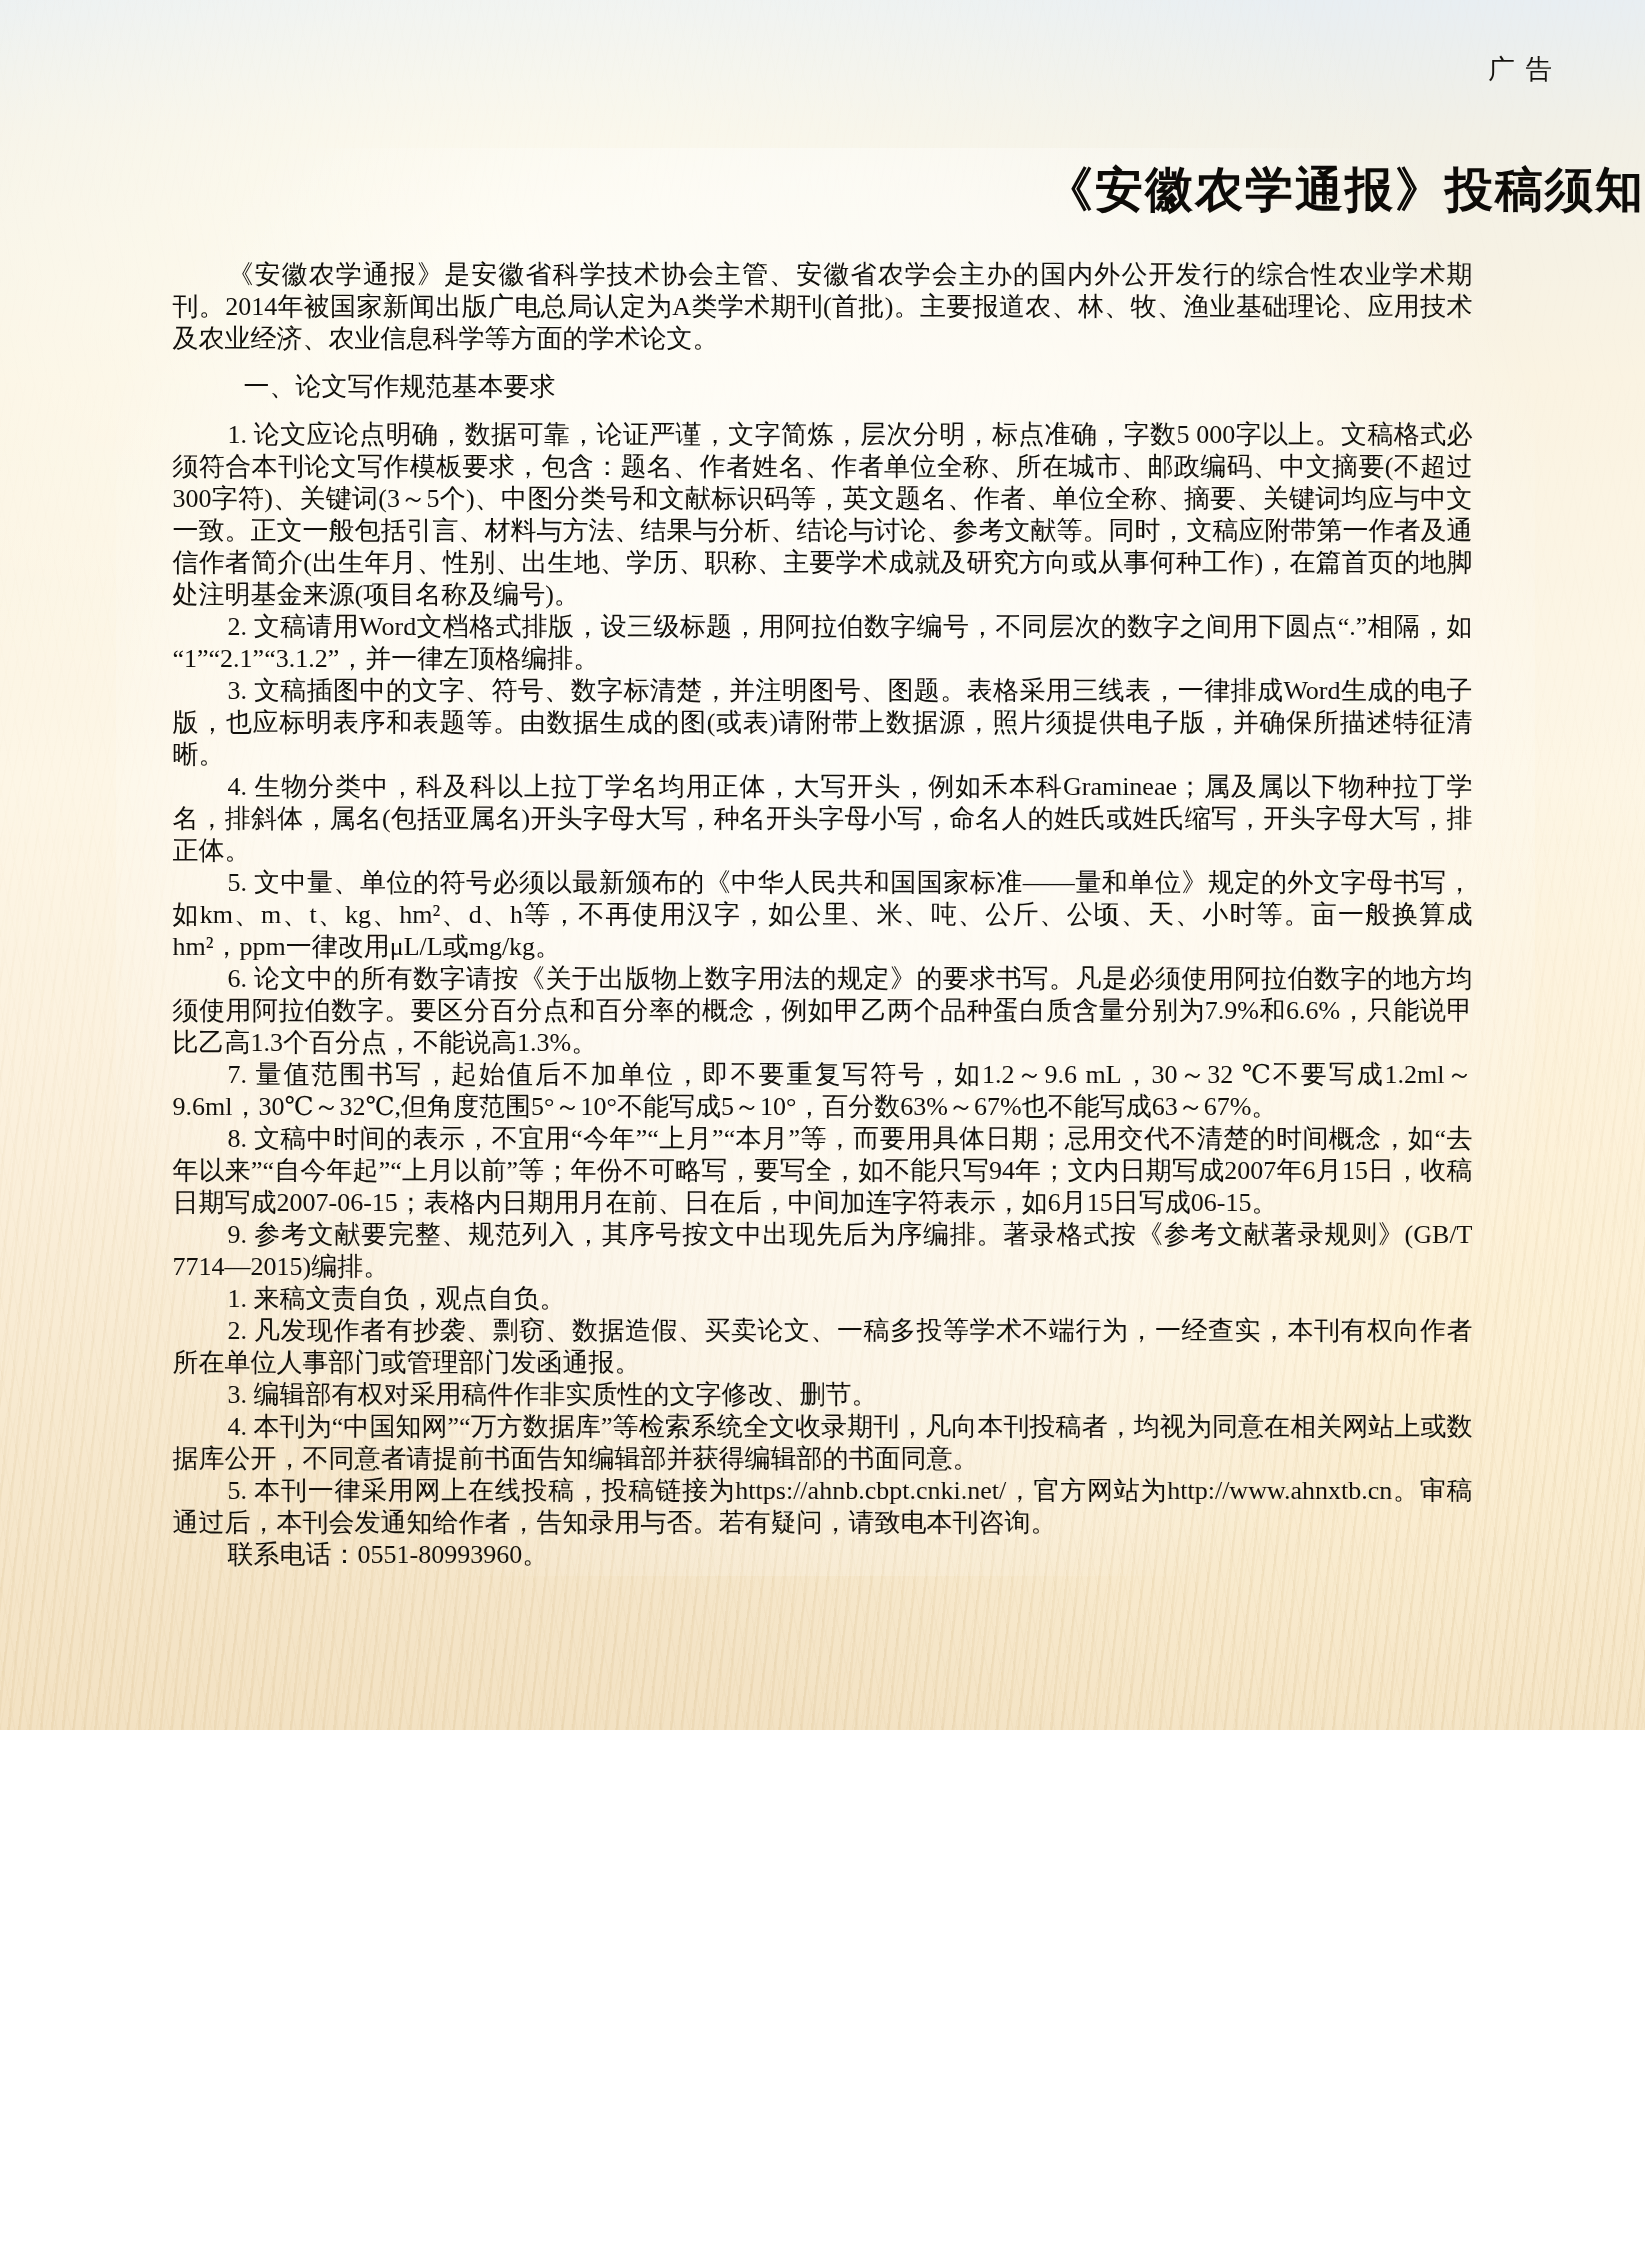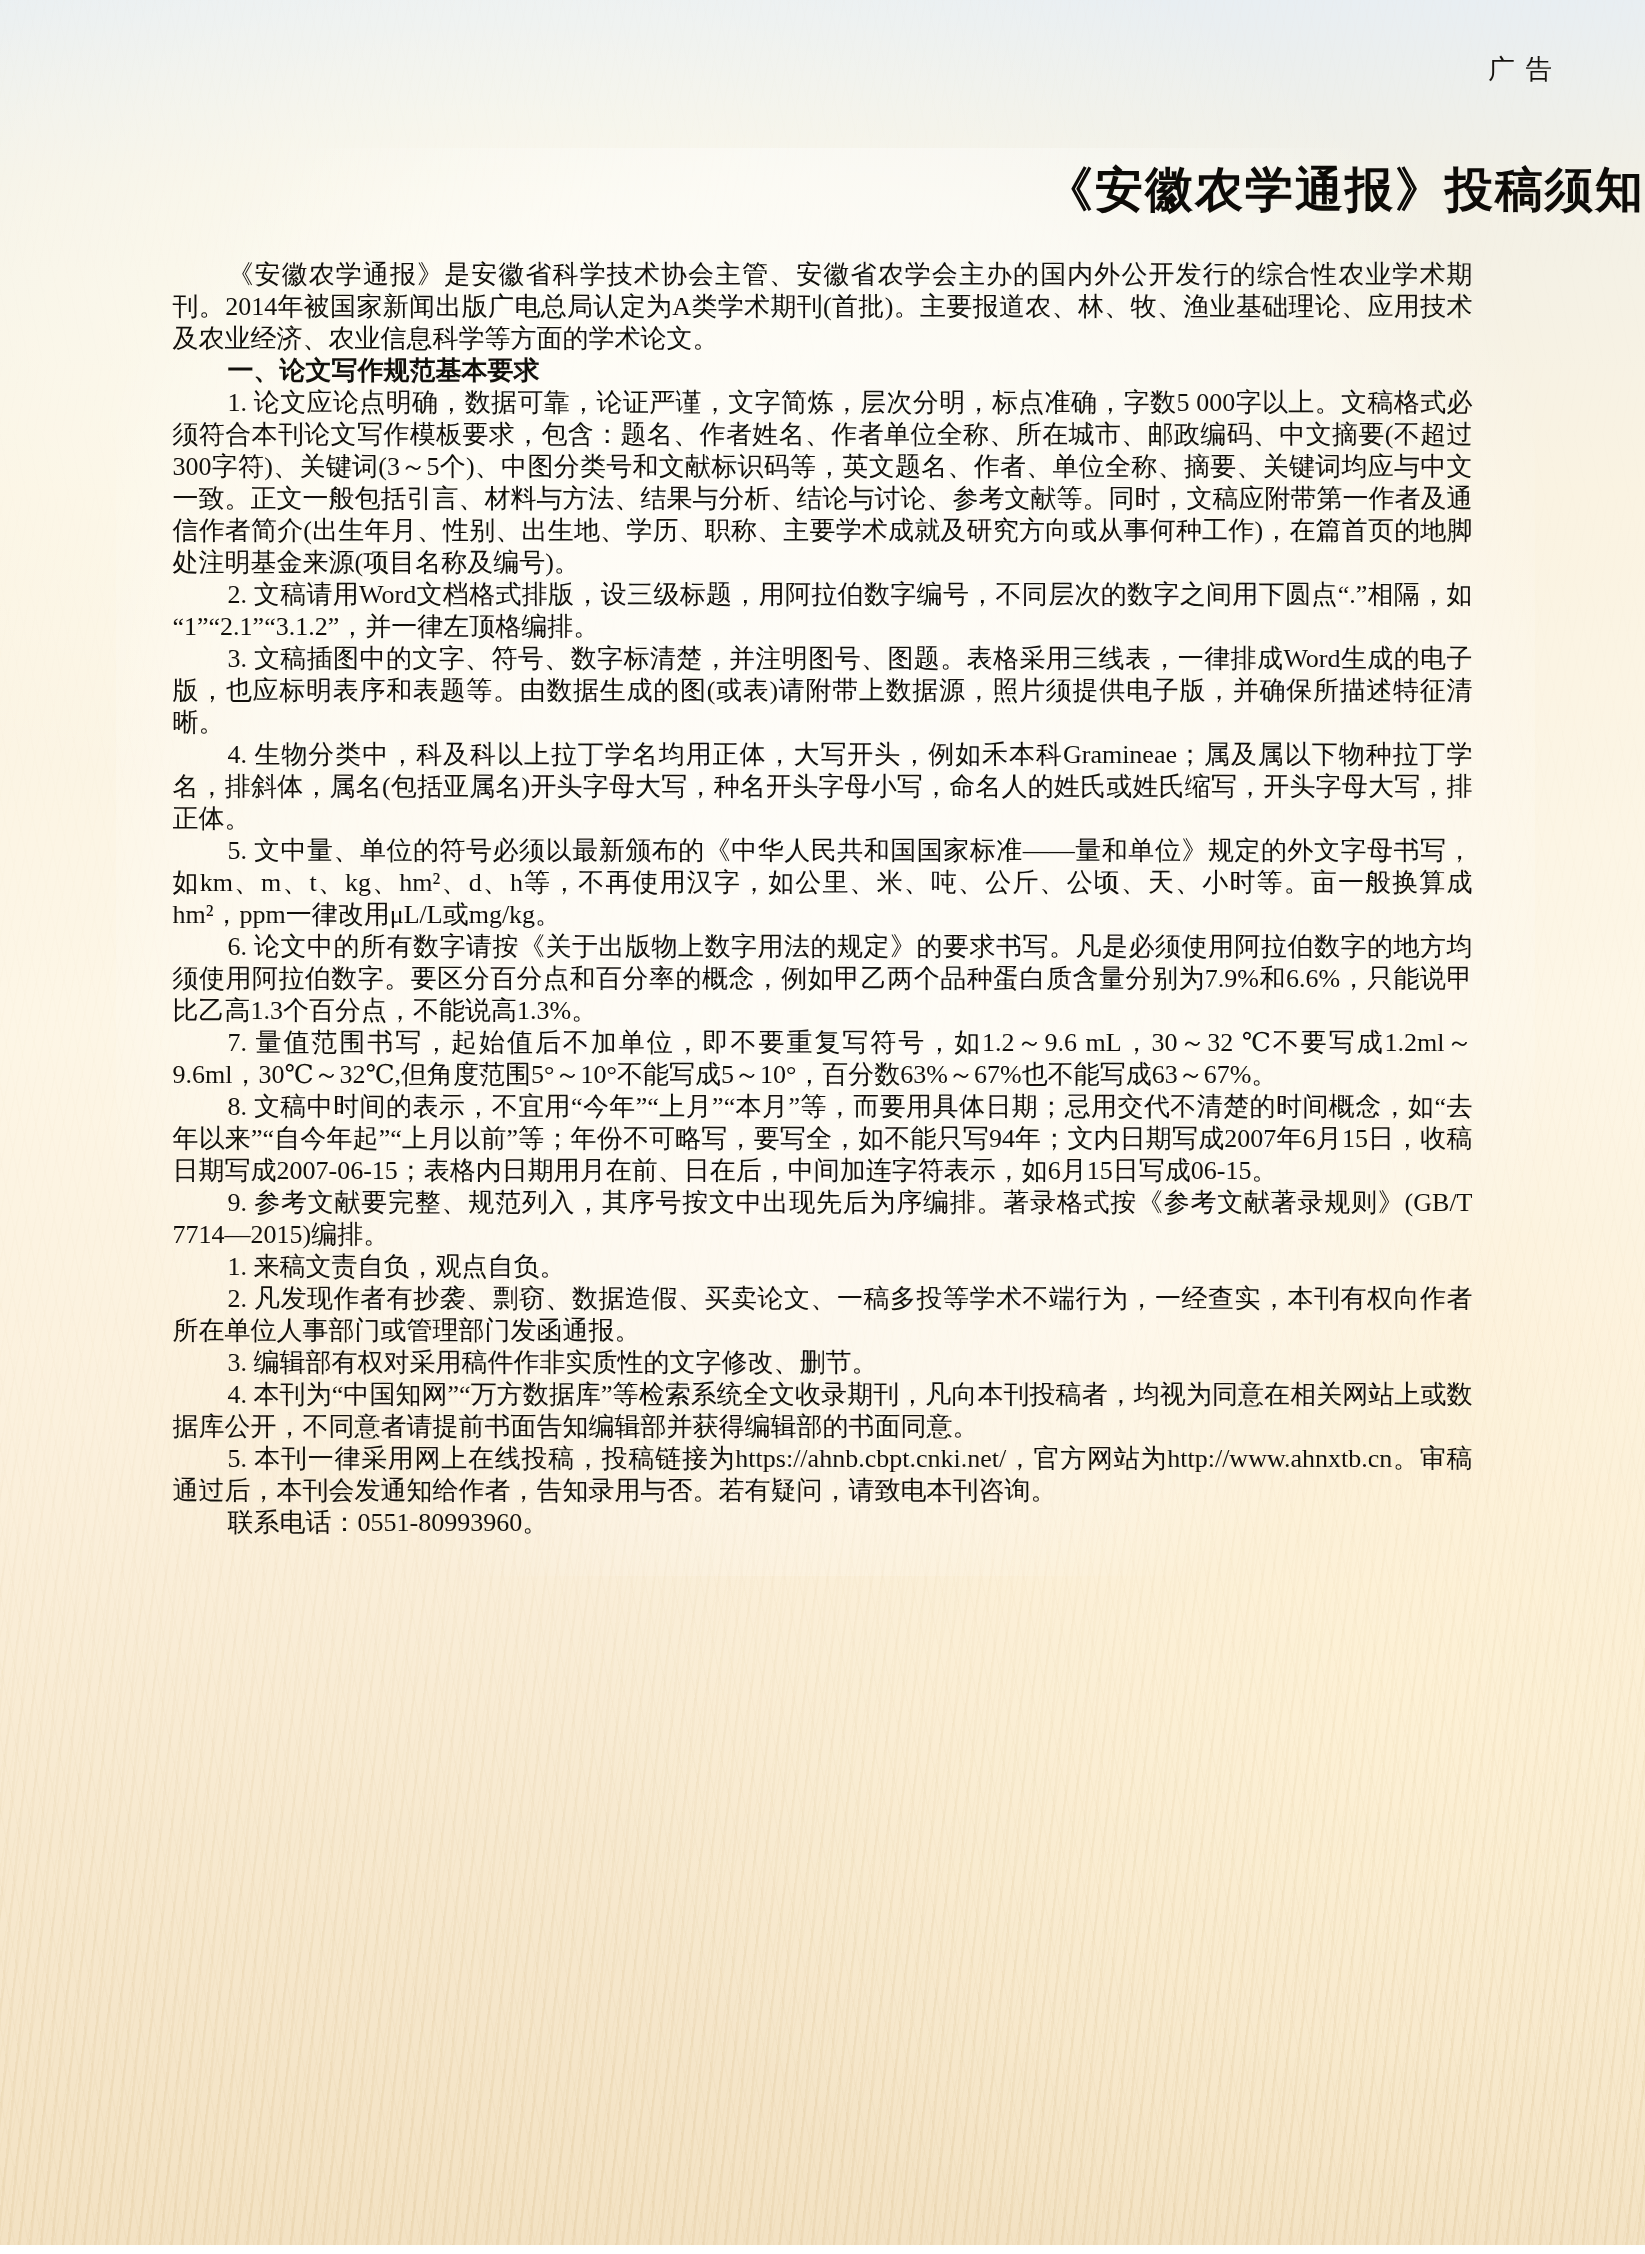--- a/index.html
+++ b/index.html
@@ -9,21 +9,21 @@
   body {
     width: 1645px;
     height: 2255px;
     font-family: "Liberation Serif", "DejaVu Serif", serif;
     background: #ffffff;
     overflow: hidden;
   }
   .page {
     position: relative;
     width: 1645px;
-    height: 2245px;
+    height: 1730px;
     box-sizing: border-box;
     background:
       radial-gradient(ellipse 1379px 690px at 30% 15%, rgba(255,252,240,0.85), rgba(255,255,255,0) 70%),
       radial-gradient(ellipse 1182px 887px at 85% 75%, rgba(255,243,214,0.65), rgba(255,255,255,0) 70%),
       linear-gradient(180deg, #e8eef2 0%, #f2f0e6 8%, #faf3e2 22%, #fdf6e6 45%, #fbf0dc 65%, #f7e9cf 82%, #f3e2c3 100%);
   }
   
   .texture {
     position: absolute;
     inset: 0;
@@ -90,23 +90,23 @@
     line-height: 32px;
     text-align: justify;
     text-justify: inter-ideograph;
   }
 
   p.para {
     margin: 0;
     text-indent: 55px;
   }
   p.section-head {
-    margin: 0;
+    margin: 16px;
     text-indent: 55px;
-    font-weight: bold;
+    font-weight: normal;
   }
 </style>
 </head>
 <body>
 
 <div class="page">
   <div class="texture"></div>
   <div class="texture2"></div>
   <div class="whitewash"></div>
 

